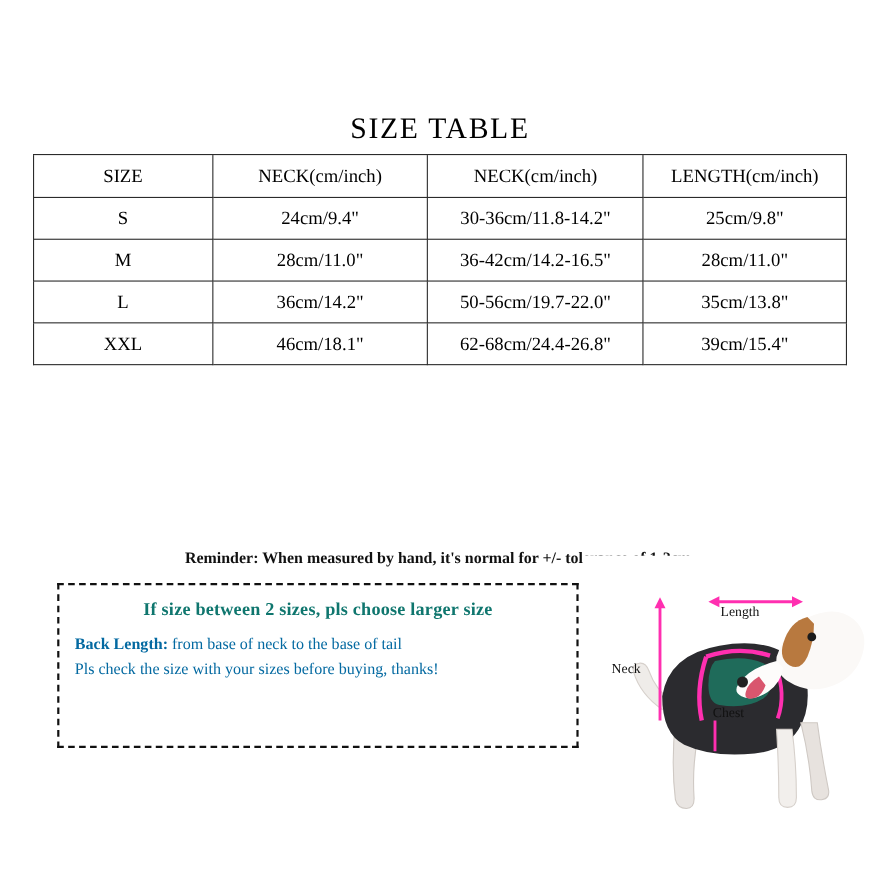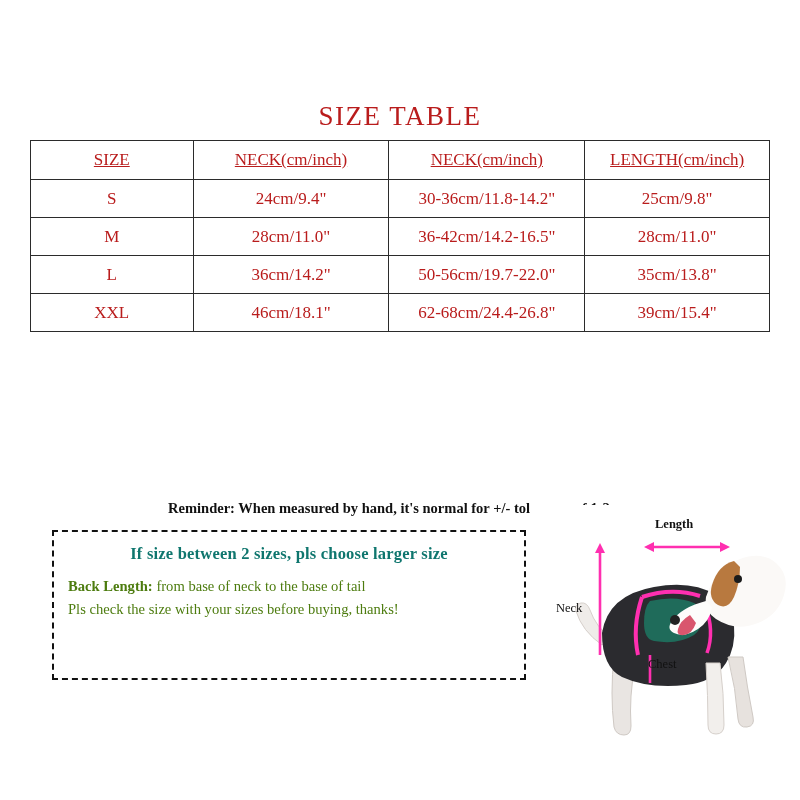--- a/index.html
+++ b/index.html
@@ -27,35 +27,34 @@
     width: 100%;
     border-collapse: collapse;
     table-layout: fixed;
   }
   table.size-table td {
     border: 1px solid #2b2b2b;
     text-align: center;
     font-size: 17px;
     height: 37px;
     padding: 0;
-    color: #b91c1c;
+    color: #000000;
     font-family: "Liberation Serif", serif;
   }
   table.size-table tr.title-row td {
     border: none;
     border-bottom: 1px solid #2b2b2b;
     font-size: 27px;
     letter-spacing: 1.5px;
     height: 48px;
     vertical-align: middle;
   }
   table.size-table tr.header-row td {
     font-size: 17px;
     height: 38px;
-    text-decoration: underline;
   }
   .col-size  { width: 22.0%; }
   .col-neck  { width: 26.5%; }
   .col-chest { width: 26.5%; }
   .col-len   { width: 25.0%; }
 
   
   .reminder {
     position: absolute;
     left: 0;
@@ -83,21 +82,21 @@
     color: #0f766e;
     font-weight: bold;
     font-size: 16.5px;
     text-align: center;
     margin: 2px 0 11px 0;
     letter-spacing: .2px;
   }
   .note-line {
     font-size: 14.6px;
     line-height: 1.55;
-    color: #4d7c0f;
+    color: #0369a1;
     white-space: nowrap;
   }
   .note-line b { font-weight: bold; }
 
   
   .photo {
     position: absolute;
     left: 530px;
     top: 505px;
     width: 260px;
@@ -212,16 +211,16 @@
     <line x1="118" y1="42" x2="196" y2="42" stroke="#ff2fb0" stroke-width="2.6"></line>
     <polygon points="114,42 124,37 124,47" fill="#ff2fb0"></polygon>
     <polygon points="200,42 190,37 190,47" fill="#ff2fb0"></polygon>
 
     <line x1="70" y1="42" x2="70" y2="150" stroke="#ff2fb0" stroke-width="2.6"></line>
     <polygon points="70,38 65,48 75,48" fill="#ff2fb0"></polygon>
 
     <line x1="120" y1="150" x2="120" y2="178" stroke="#ff2fb0" stroke-width="2.6"></line>
   </svg>
 
-  <span class="label" style="left:125px; top:12px;font-weight:bold;">Length</span>
+  <span class="label" style="left:125px; top:44px;">Length</span>
   <span class="label" style="left:26px; top:96px;">Neck</span>
-  <span class="label" style="left:118px; top:152px;">Chest</span>
+  <span class="label" style="left:118px; top:136px;">Chest</span>
 </div>
 
 </body></html>

